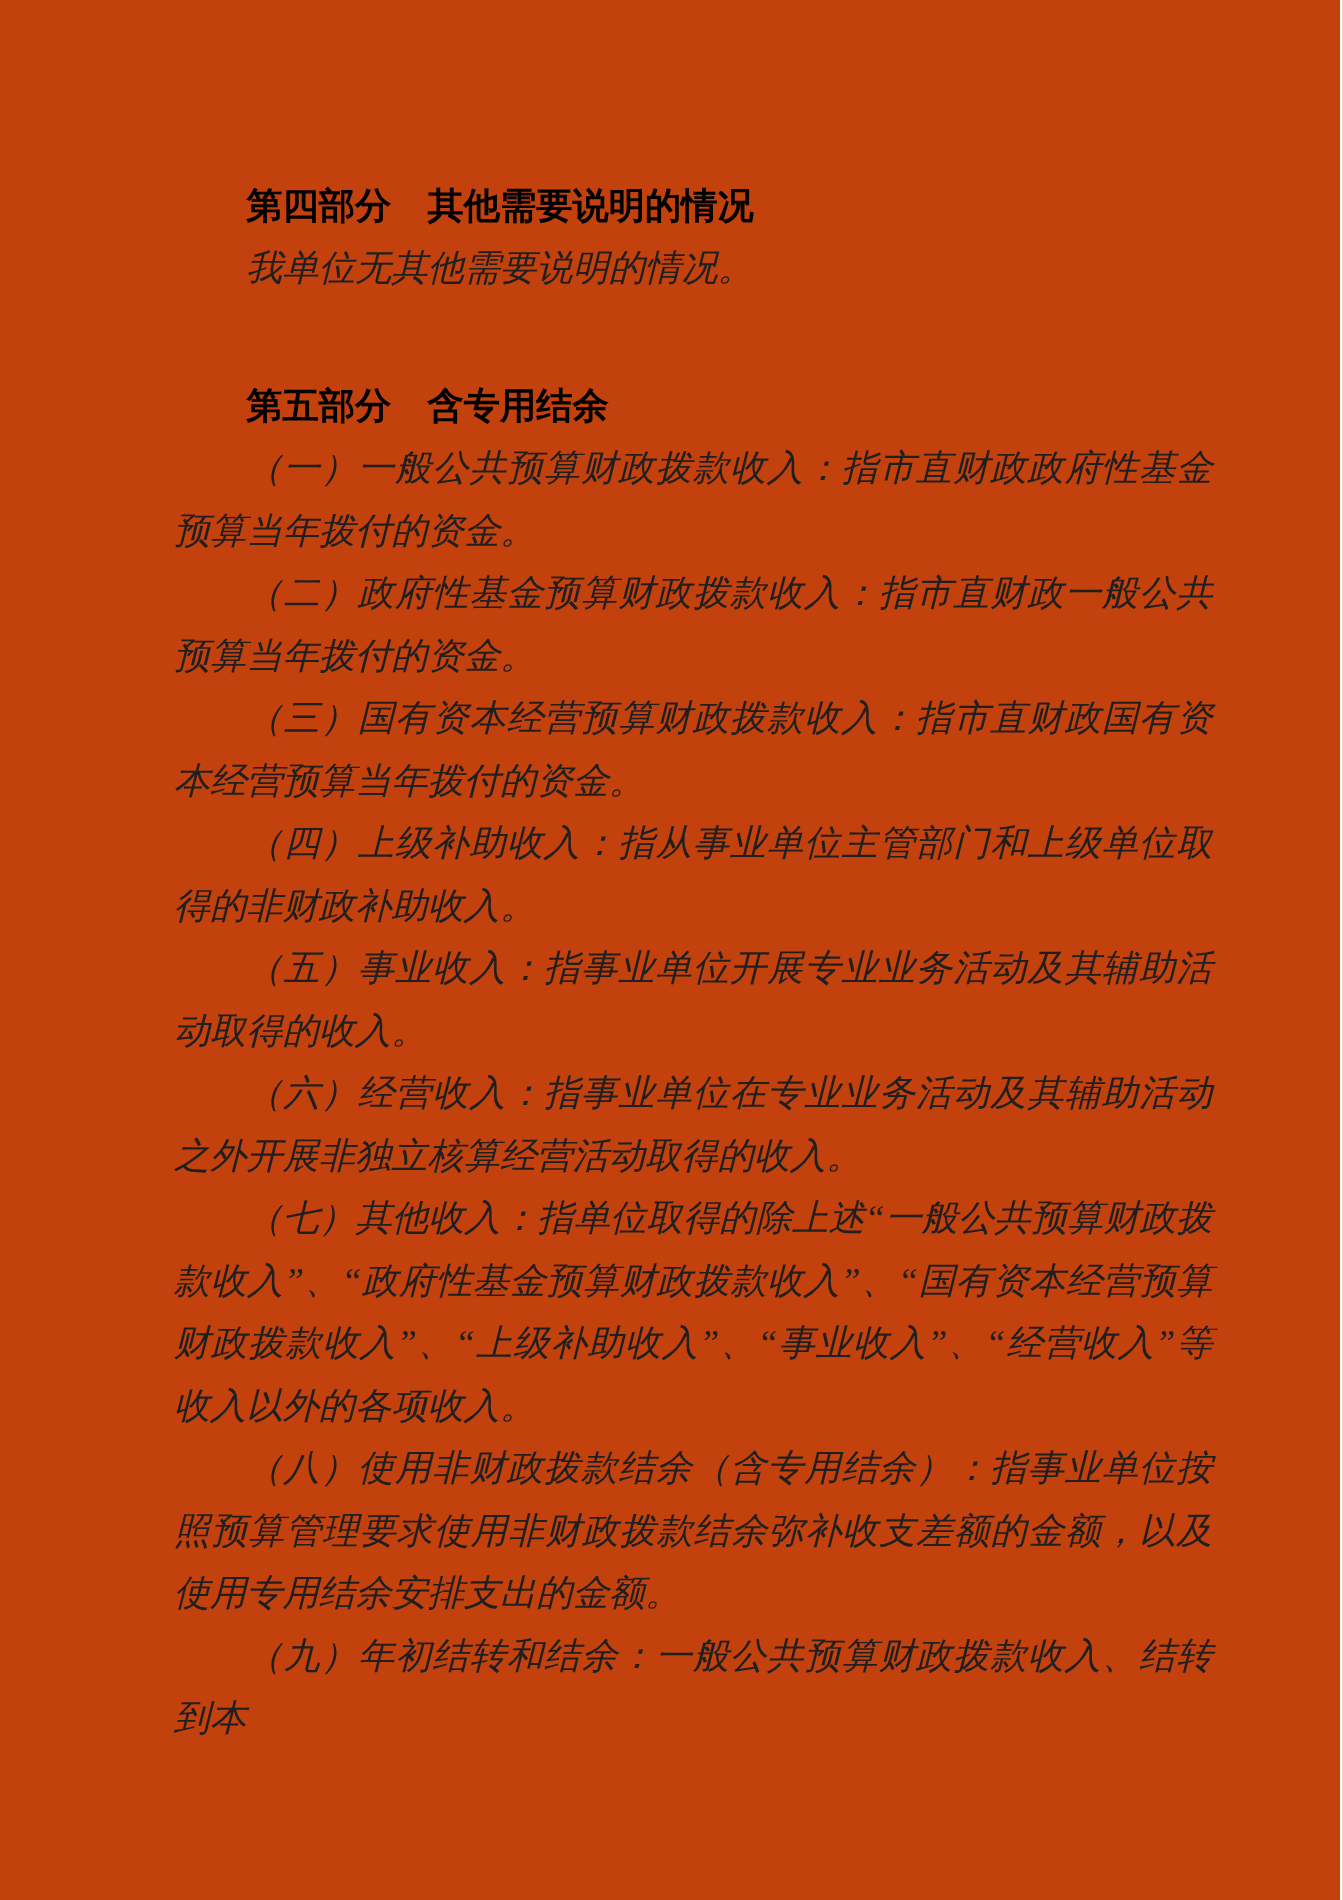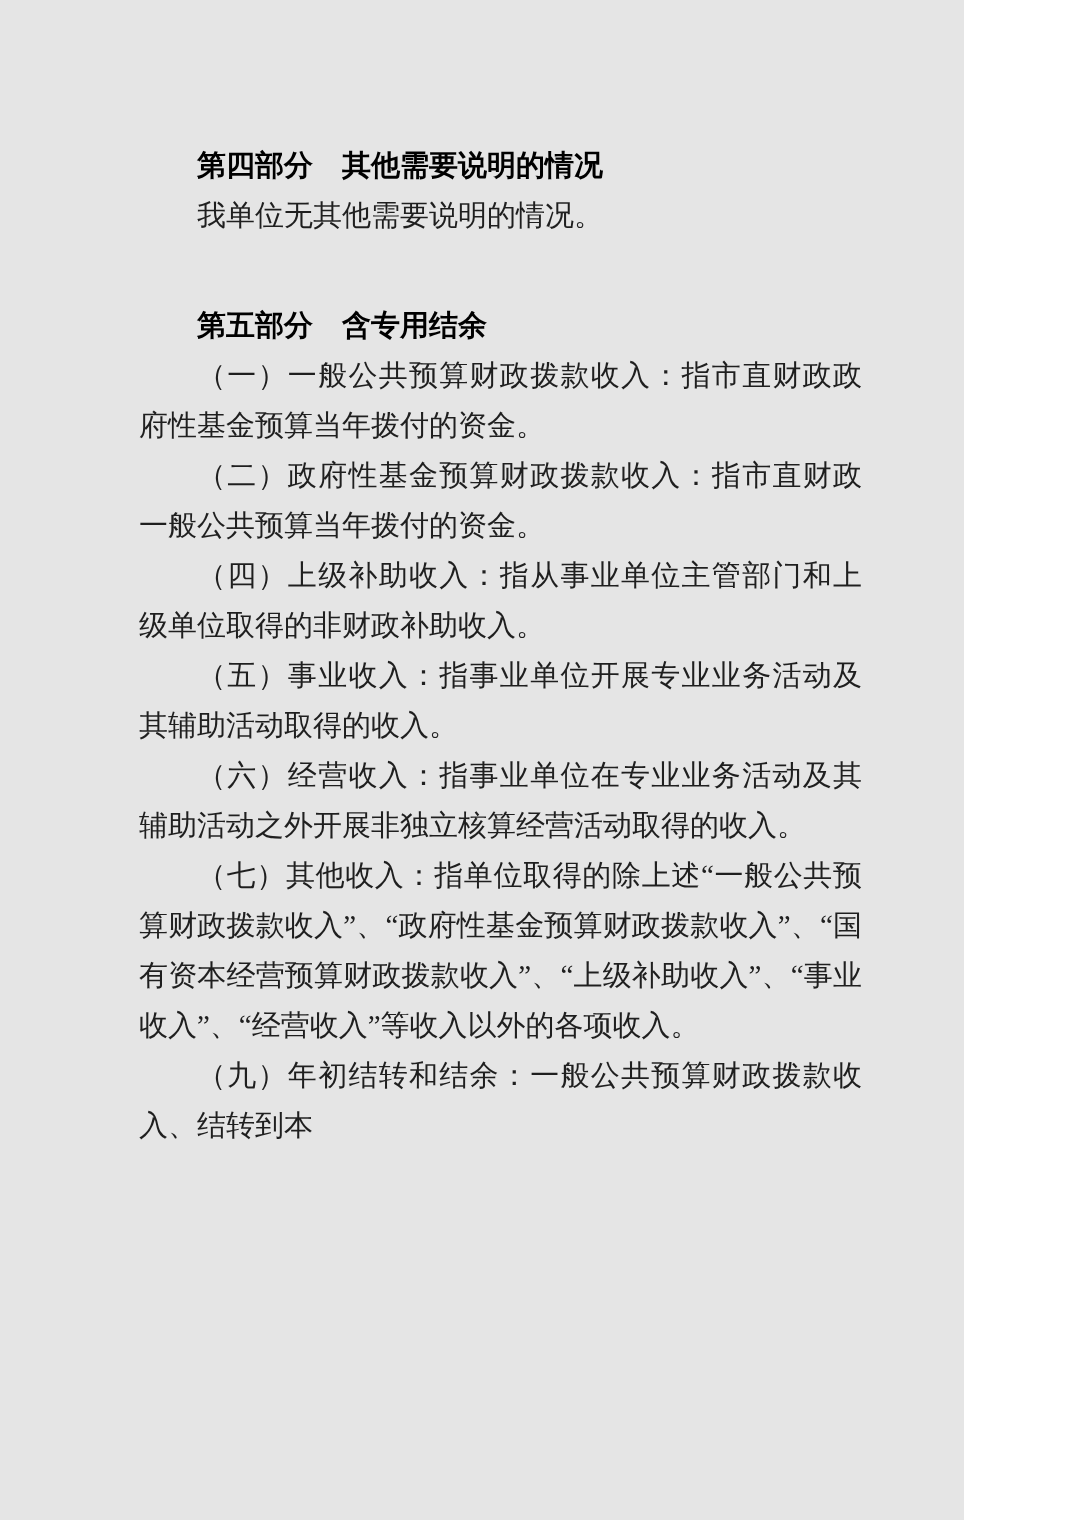--- a/index.html
+++ b/index.html
@@ -4,59 +4,62 @@
 <style>
   * { margin: 0; padding: 0; box-sizing: border-box; }
   html, body { background: #ffffff; }
   body {
     width: 1074px;
     height: 1520px;
     overflow: hidden;
     font-family: "Liberation Serif", "DejaVu Serif", serif;
   }
   .page {
-    width: 964px;
+    width: 1072px;
     height: 1520px;
-    background: #e5e5e5;
+    background: #c2410c;
     padding: 140px 102px 0 139px;
     overflow: hidden;
   }
   .sec-heading {
     font-family: "Liberation Sans", "DejaVu Sans", sans-serif;
     font-size: 29px;
     font-weight: 700;
     color: #000000;
     line-height: 50px;
     text-indent: 2em;
     white-space: nowrap;
   }
   .para {
     font-size: 29px;
     font-weight: 400;
     color: #1f1f1f;
     line-height: 50px;
     text-indent: 2em;
     text-align: justify;
+    font-style: italic;
   }
   .section-gap { margin-top: 60px; }
 </style>
 </head>
 <body>
 
 <div class="page">
 
   <section>
     <h2 class="sec-heading">第四部分　其他需要说明的情况</h2>
     <p class="para">我单位无其他需要说明的情况。</p>
   </section>
 
   <section class="section-gap">
     <h2 class="sec-heading">第五部分　含专用结余</h2>
     <p class="para">（一）一般公共预算财政拨款收入：指市直财政政府性基金预算当年拨付的资金。</p>
     <p class="para">（二）政府性基金预算财政拨款收入：指市直财政一般公共预算当年拨付的资金。</p>
+    <p class="para">（三）国有资本经营预算财政拨款收入：指市直财政国有资本经营预算当年拨付的资金。</p>
     <p class="para">（四）上级补助收入：指从事业单位主管部门和上级单位取得的非财政补助收入。</p>
     <p class="para">（五）事业收入：指事业单位开展专业业务活动及其辅助活动取得的收入。</p>
     <p class="para">（六）经营收入：指事业单位在专业业务活动及其辅助活动之外开展非独立核算经营活动取得的收入。</p>
     <p class="para">（七）其他收入：指单位取得的除上述“一般公共预算财政拨款收入”、“政府性基金预算财政拨款收入”、“国有资本经营预算财政拨款收入”、“上级补助收入”、“事业收入”、“经营收入”等收入以外的各项收入。</p>
+    <p class="para">（八）使用非财政拨款结余（含专用结余）：指事业单位按照预算管理要求使用非财政拨款结余弥补收支差额的金额，以及使用专用结余安排支出的金额。</p>
     <p class="para">（九）年初结转和结余：一般公共预算财政拨款收入、结转到本</p>
   </section>
 
 </div>
 
 </body></html>

